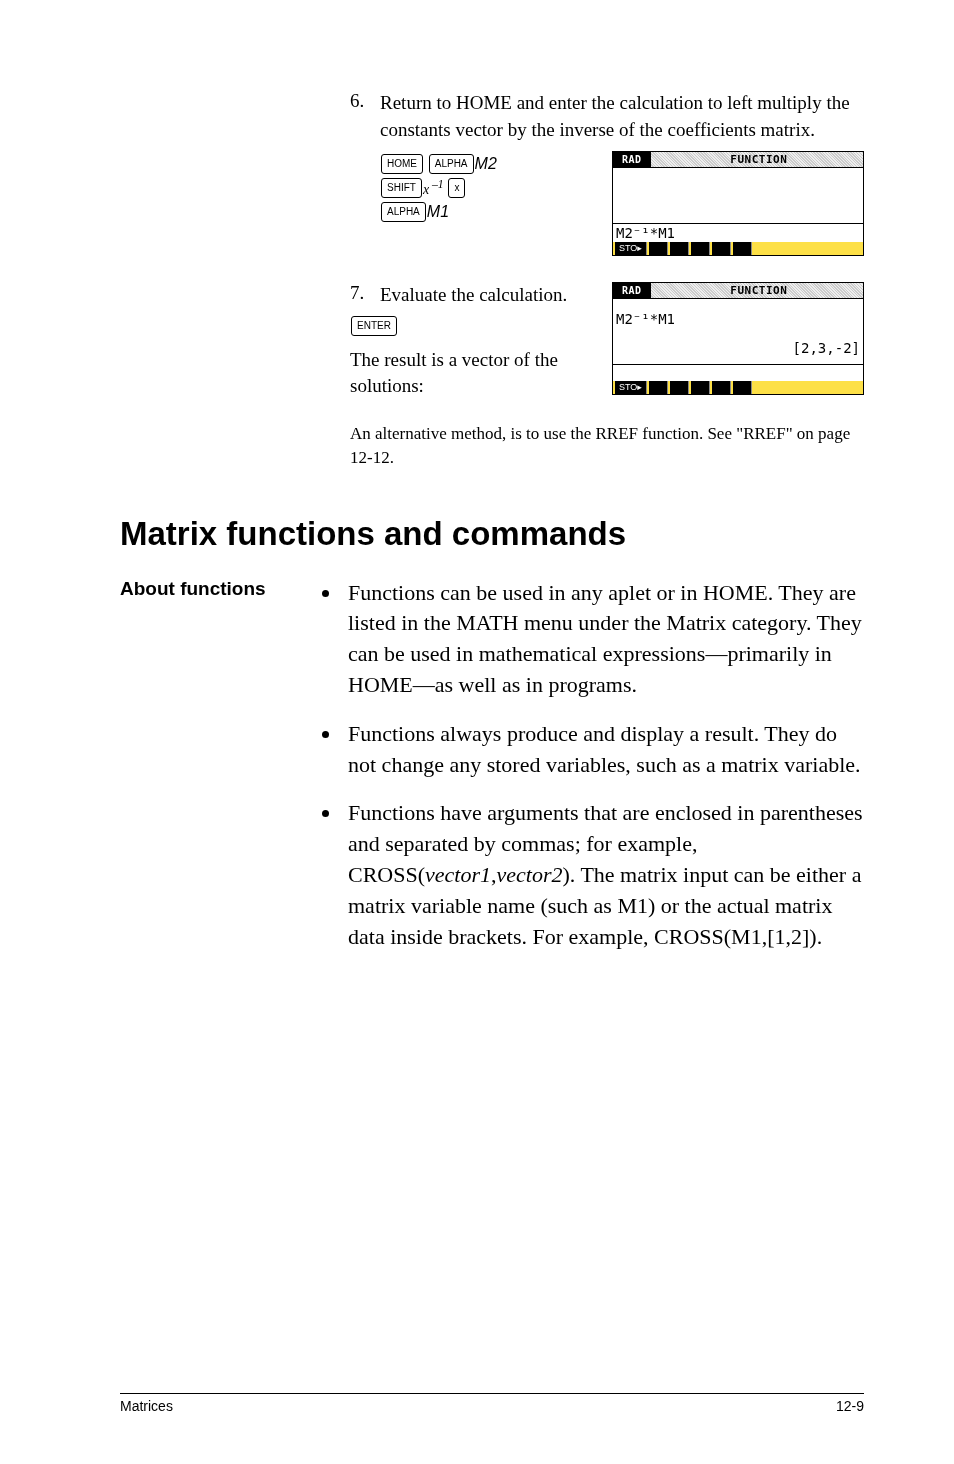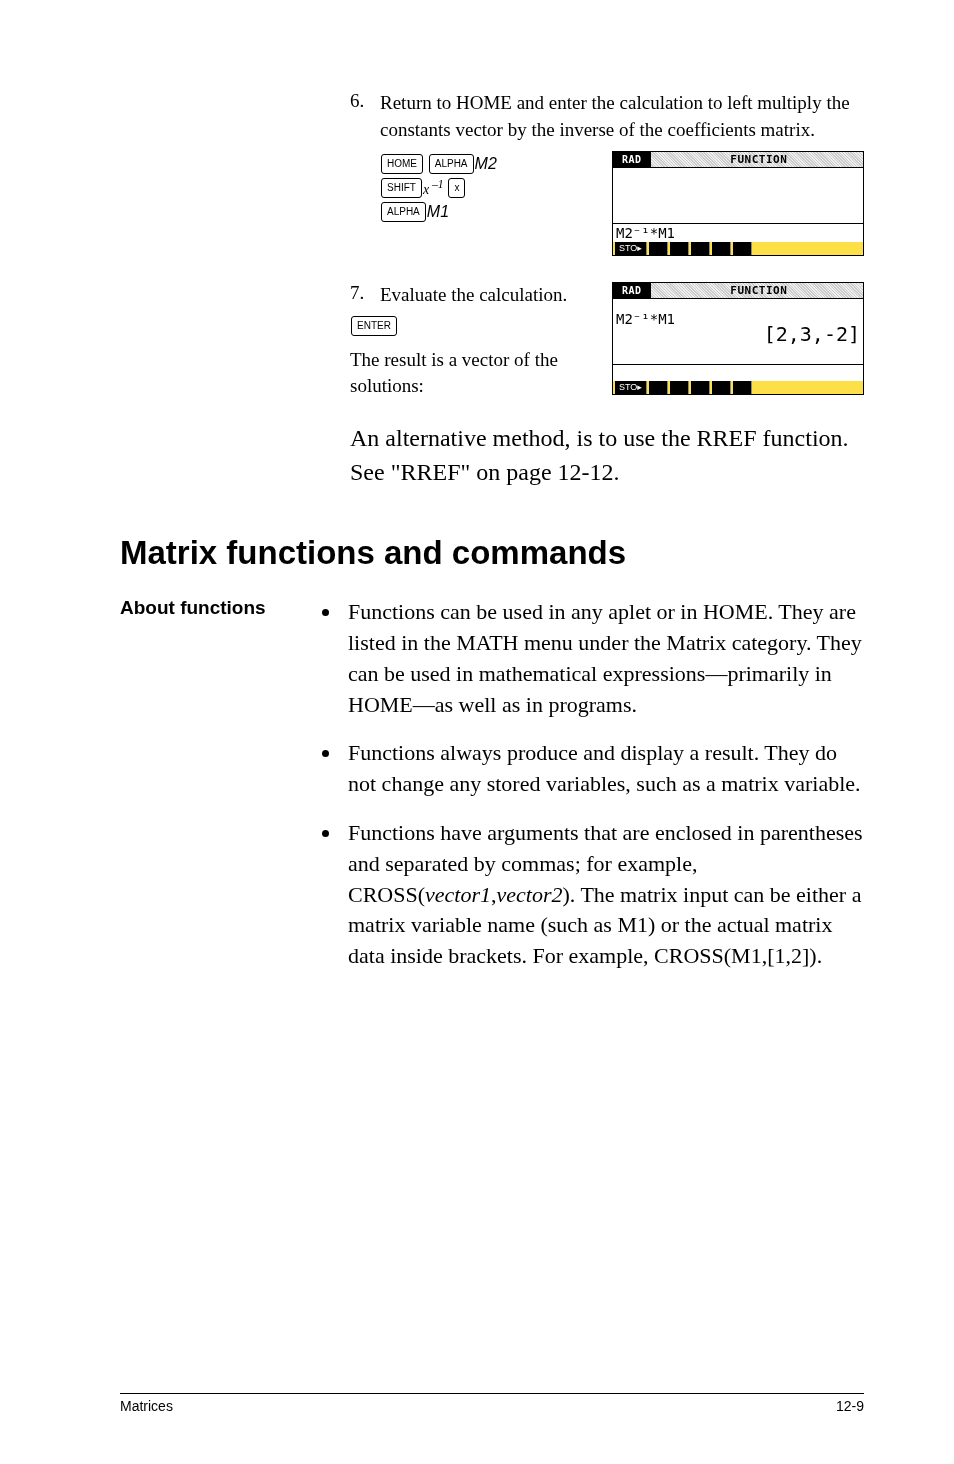--- a/index.html
+++ b/index.html
@@ -128,22 +128,22 @@
   }
   .calc-history-left {
     position: absolute;
     left: 3px;
     top: 12px;
     font-size: 14px;
   }
   .calc-history-right {
     position: absolute;
     right: 3px;
-    bottom: 18px;
-    font-size: 20px;
+    bottom: 8px;
+    font-size: 14px;
   }
   .row-with-screen {
     display: flex;
     align-items: flex-start;
     margin-left: 230px;
     margin-top: 8px;
     gap: 20px;
   }
   .row-with-screen .left-text {
     flex: 1;
@@ -199,21 +199,21 @@
     right: 90px;
     border-top: 1px solid #000;
     padding-top: 4px;
     display: flex;
     justify-content: space-between;
     font-family: Arial, Helvetica, sans-serif;
     font-size: 14px;
   }
   .note-para {
     margin-left: 230px;
-    font-size: 24px;
+    font-size: 17px;
     line-height: 1.4;
     margin-top: 22px;
   }
 </style>
 </head>
 <body>
 
 <div class="page">
 
   <div class="indent-block step-row">

